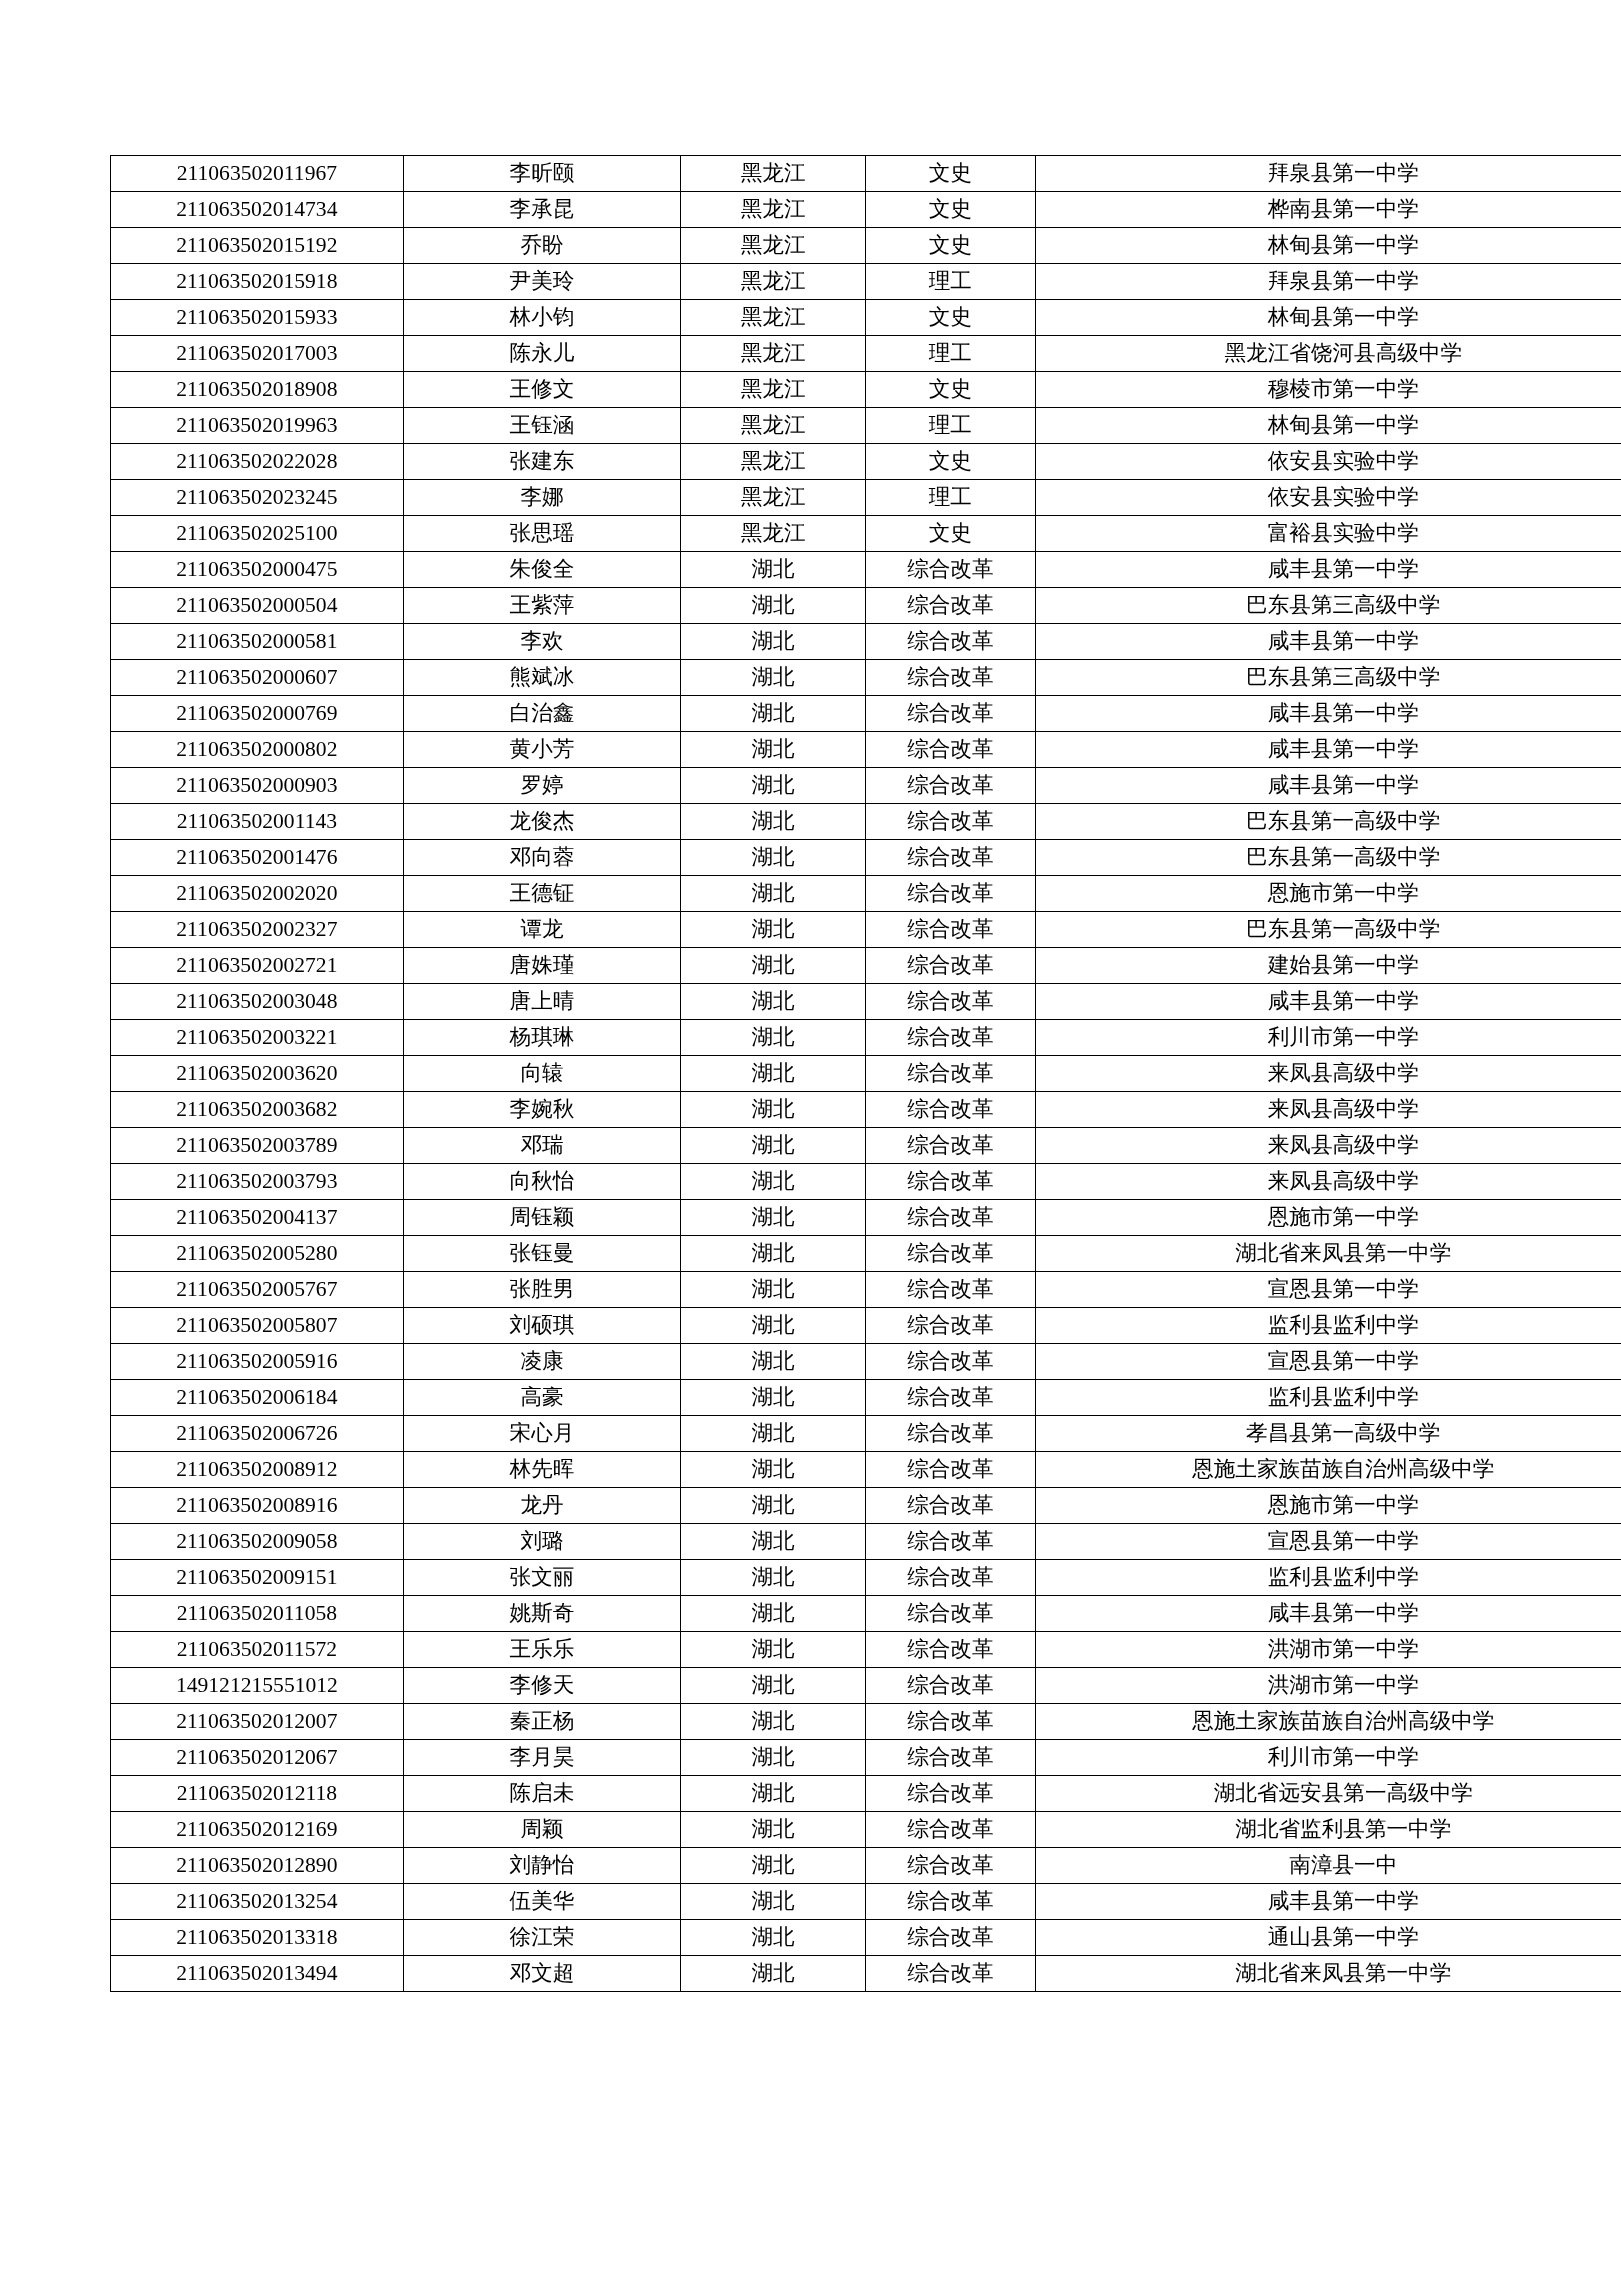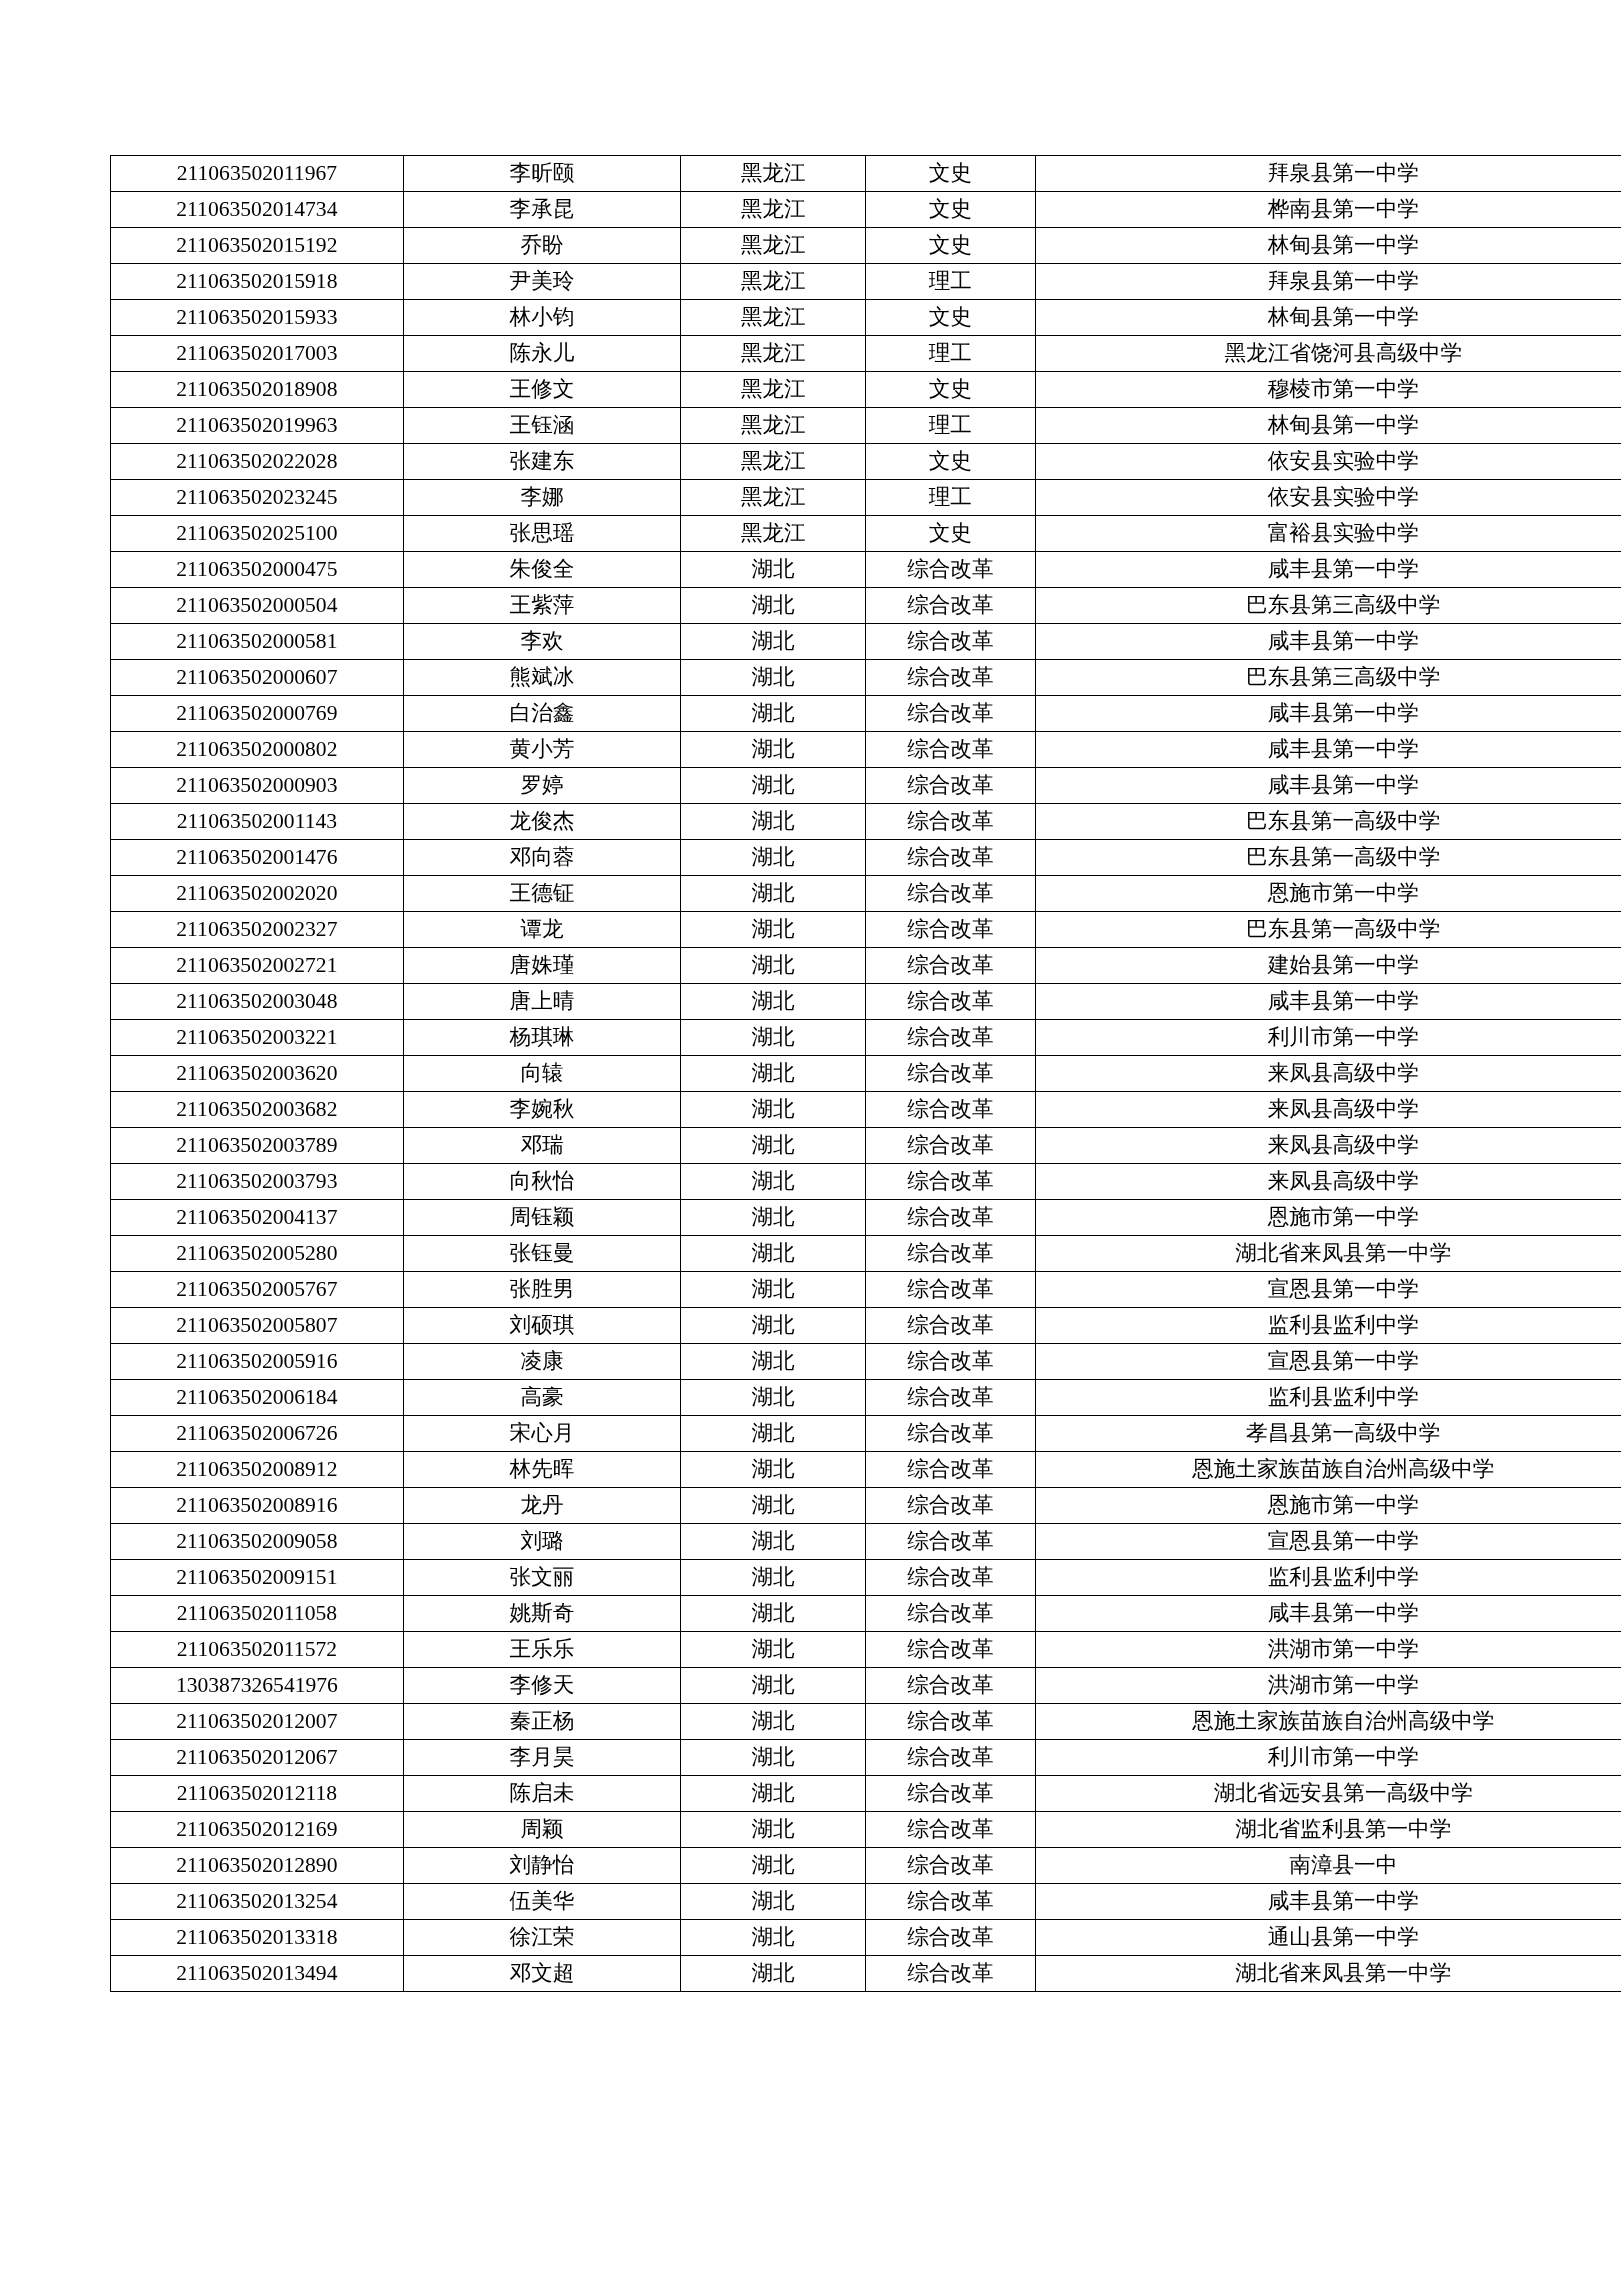--- a/index.html
+++ b/index.html
@@ -351,21 +351,21 @@
           <td class="col-school">咸丰县第一中学</td>
         </tr>
         <tr>
           <td class="col-id">211063502011572</td>
           <td class="col-name">王乐乐</td>
           <td class="col-province">湖北</td>
           <td class="col-category">综合改革</td>
           <td class="col-school">洪湖市第一中学</td>
         </tr>
         <tr>
-          <td class="col-id">130387326541976</td>
+          <td class="col-id">149121215551012</td>
           <td class="col-name">李修天</td>
           <td class="col-province">湖北</td>
           <td class="col-category">综合改革</td>
           <td class="col-school">洪湖市第一中学</td>
         </tr>
         <tr>
           <td class="col-id">211063502012007</td>
           <td class="col-name">秦正杨</td>
           <td class="col-province">湖北</td>
           <td class="col-category">综合改革</td>

